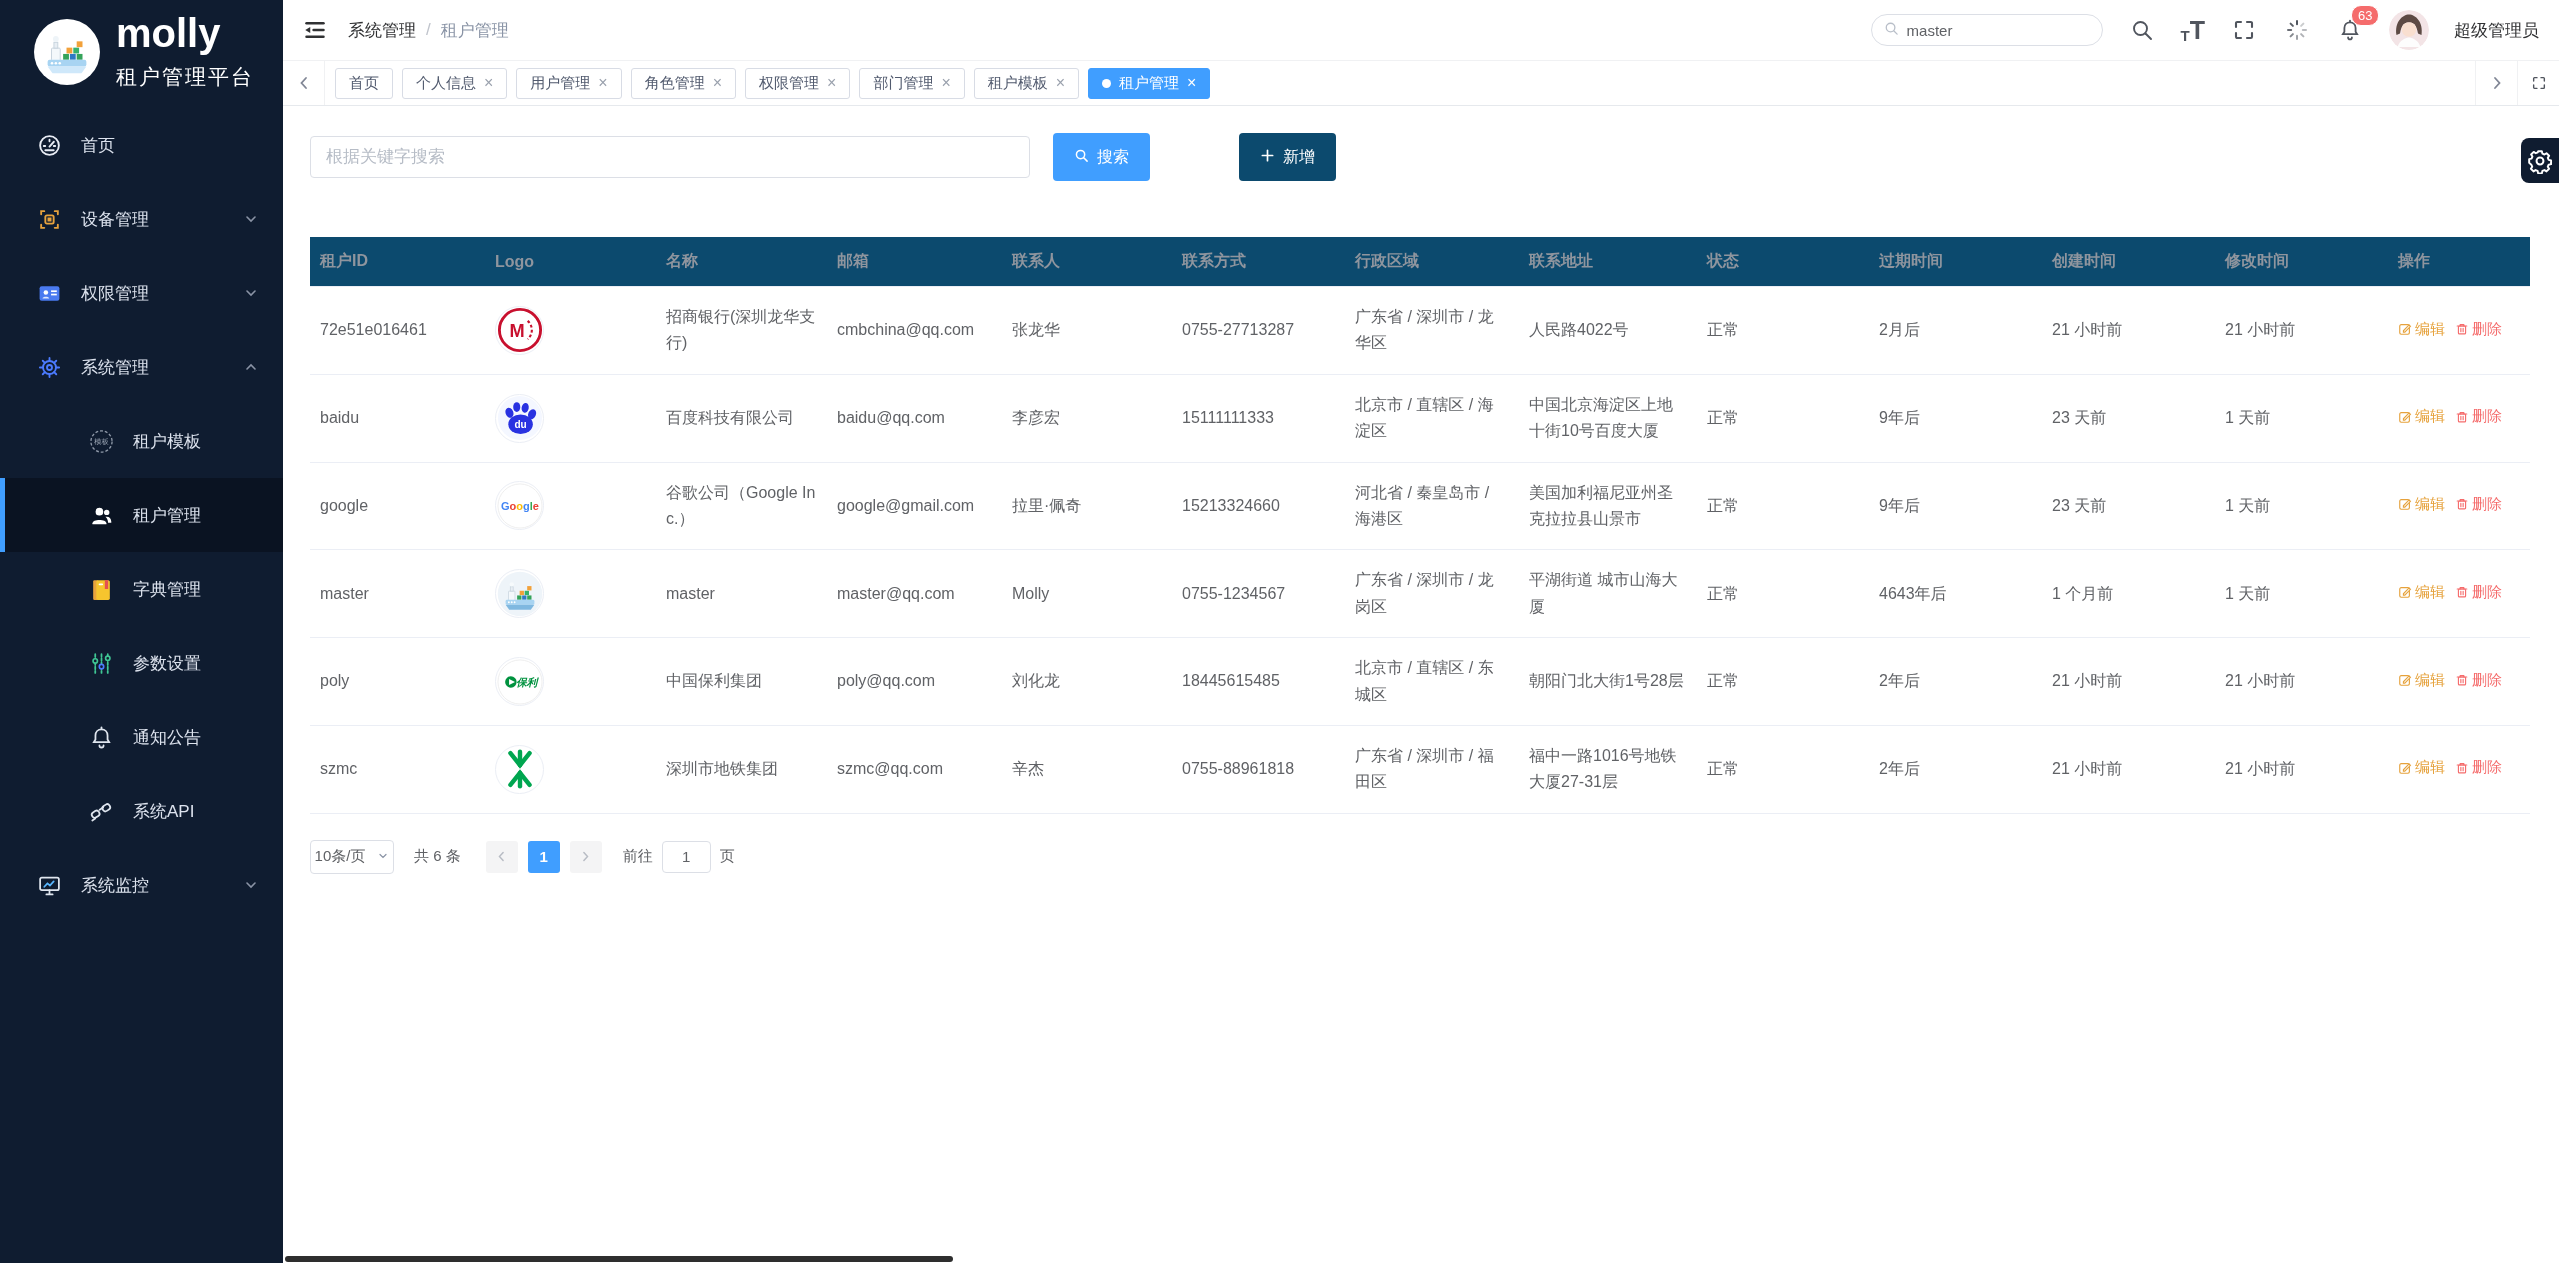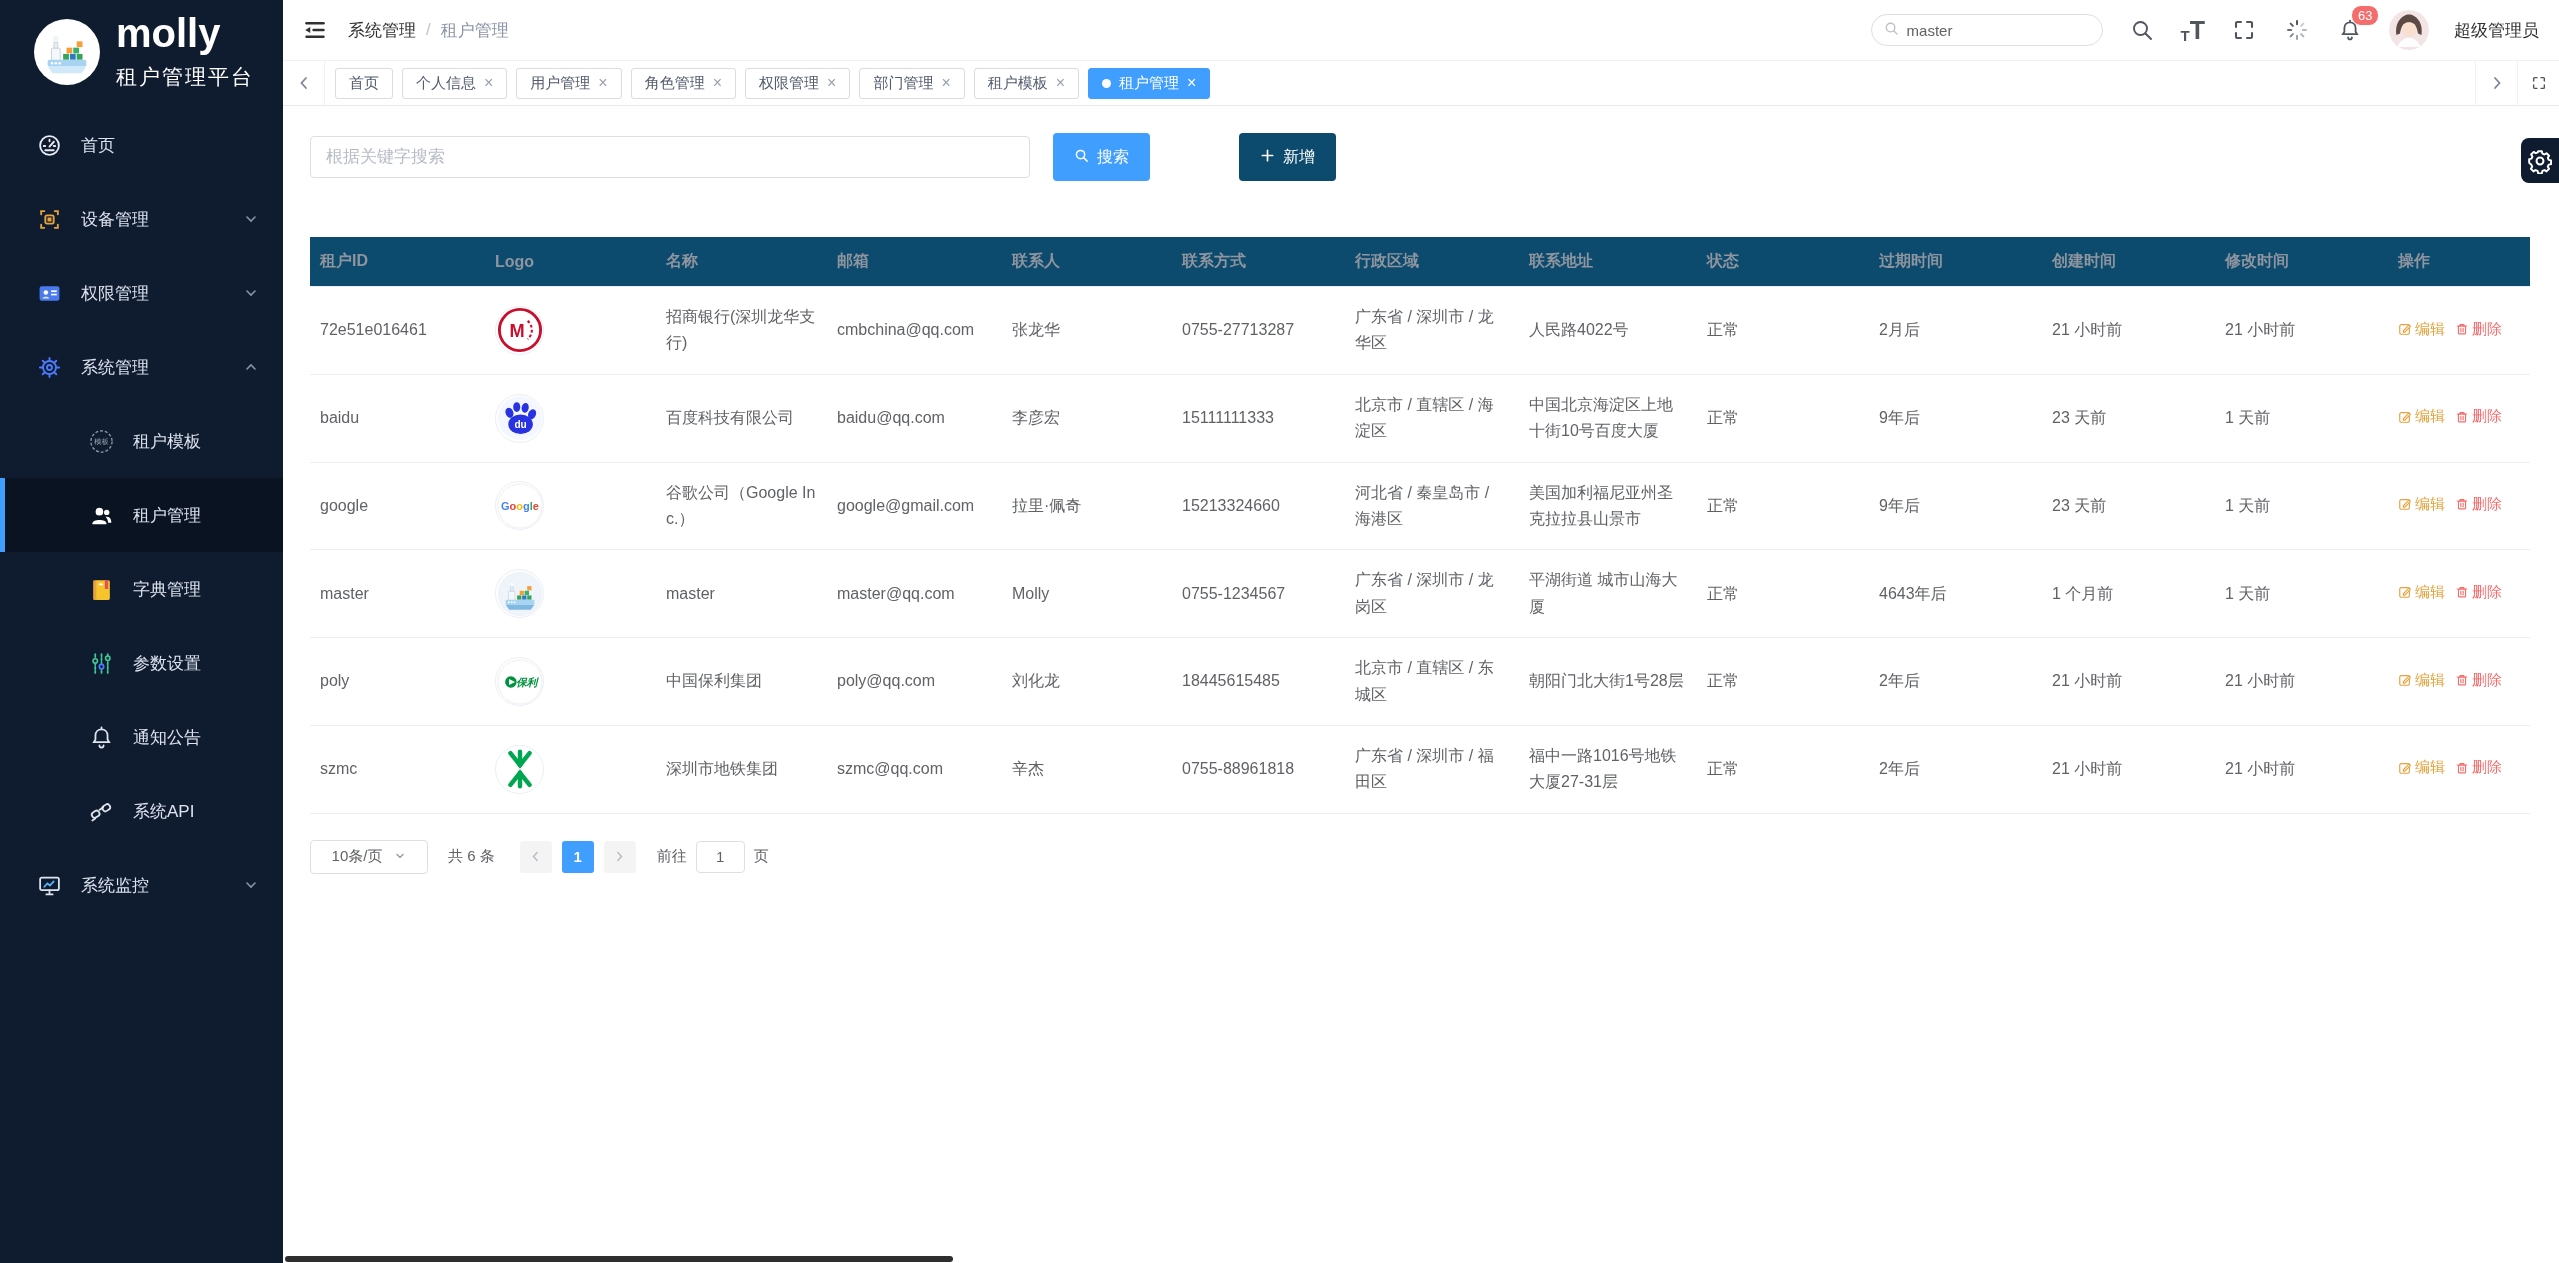--- a/index.html
+++ b/index.html
@@ -93,21 +93,21 @@
   .logo-badge { width:49px; height:49px; border-radius:50%; border:1px solid #ebeef5;
     background:#fff; display:flex; align-items:center; justify-content:center; overflow:hidden; }
   .logo-badge svg { width:46px; height:46px; }
   .op a { display:inline-flex; align-items:center; gap:3px; text-decoration:none;
     font-size:15px; cursor:pointer; white-space:nowrap; }
   .op a svg { width:14px; height:14px; }
   .op .edit { color:#e6a23c; margin-right:10px; }
   .op .del { color:#f56c6c; }
 
   .pagination { display:flex; align-items:center; margin-top:26px; font-size:15px; color:#606266; }
-  .psize { width:118px; height:34px; border:1px solid #dcdfe6; border-radius:4px;
+  .psize { width:84px; height:34px; border:1px solid #dcdfe6; border-radius:4px;
     display:flex; align-items:center; justify-content:center; gap:12px; cursor:pointer; background:#fff; }
   .psize svg { width:12px; height:12px; }
   .ptotal { margin:0 20px; }
   .pbtn { min-width:32px; height:32px; border-radius:3px; background:#f4f4f5; color:#b8bcc4;
     display:flex; align-items:center; justify-content:center; margin:0 5px; cursor:pointer; }
   .pbtn svg { width:13px; height:13px; }
   .pbtn.pcur { background:#409eff; color:#fff; font-weight:bold; font-size:15px; }
   .goto { margin-left:16px; display:flex; align-items:center; gap:9px; }
   .goto input { width:49px; height:32px; border:1px solid #dcdfe6; border-radius:4px;
     text-align:center; font-size:15px; color:#606266; outline:none; }

